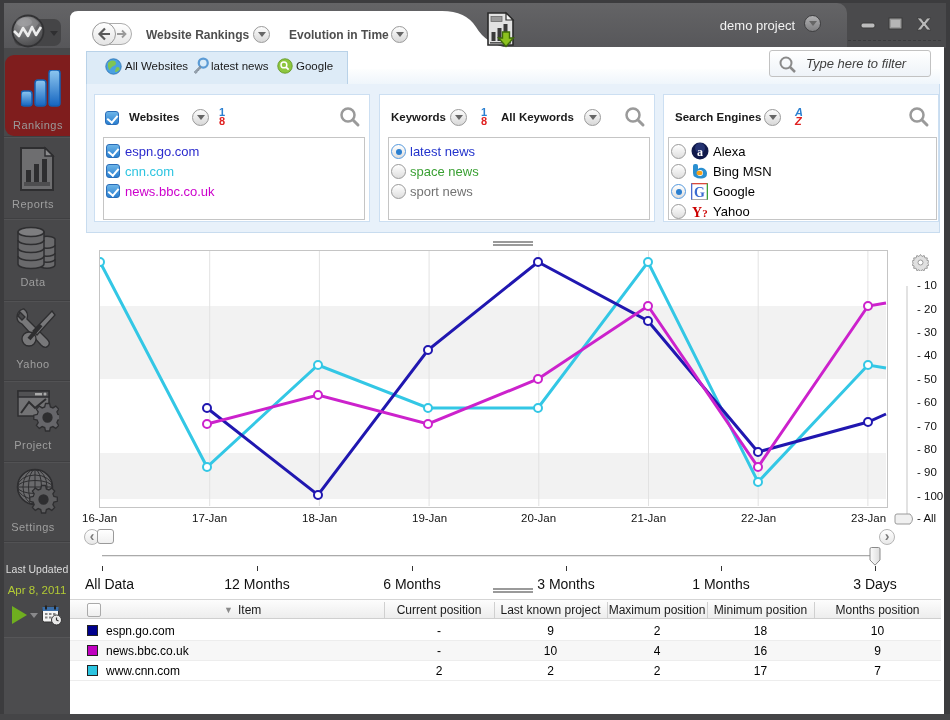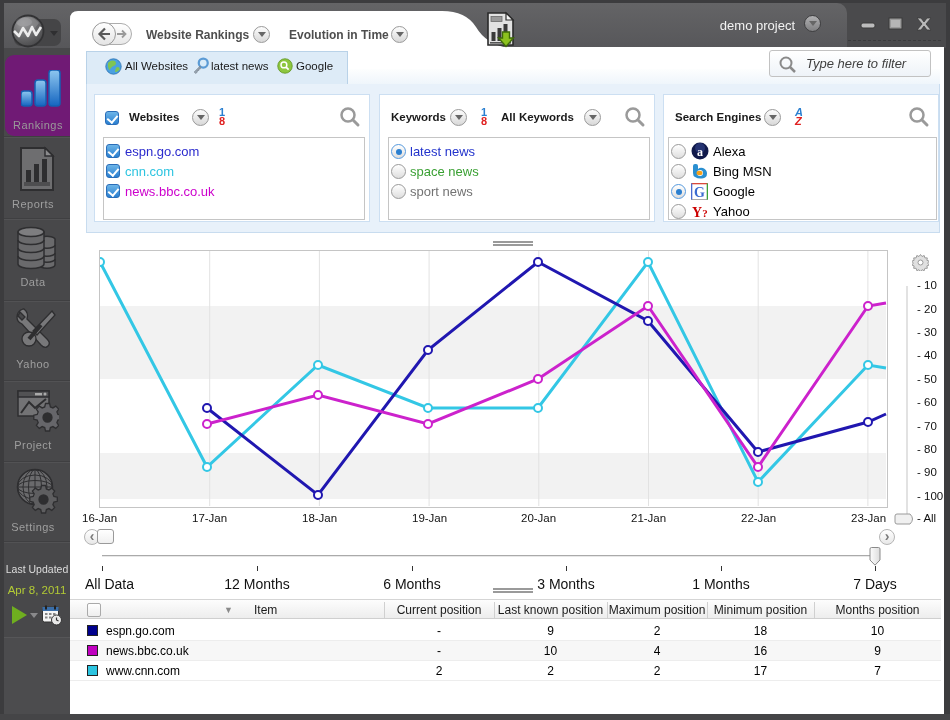--- a/index.html
+++ b/index.html
@@ -22,21 +22,21 @@
 #logobtn { left:14px; top:19px; width:47px; height:27px; background:#454547; border-radius:7px; }
 #logo { left:11px; top:14px; width:36px; height:36px; }
 #logoarrow { left:50px; top:31px; width:0; height:0; border-left:4.5px solid transparent; border-right:4.5px solid transparent; border-top:5.5px solid #2f2f31; }
 #docicon { left:485px; top:11px; width:36px; height:38px; }
 #demoproj { left:675px; top:18px; width:120px; height:16px; color:#f2f2f2; font-size:13px; text-align:right; }
 #projdrop { left:804px; top:15px; }
 .dropcircle { width:17px; height:17px; border-radius:50%; background:linear-gradient(#fdfdfd,#d8d8d8); border:1px solid #9a9a9a; position:relative; display:inline-block; }
 .dropcircle:after { content:""; position:absolute; left:4px; top:5px; width:0; height:0; border-left:4px solid transparent; border-right:4px solid transparent; border-top:5px solid #666; }
 #winbtns { left:855px; top:15px; width:85px; height:18px; }
 .navlabel { position:absolute; left:0; width:66px; text-align:center; font-size:11px; color:#9f9f9f; letter-spacing:0.5px; }
-#rankings { left:5px; top:55px; width:65px; height:81px; background:#701a75; border-radius:9px 0 0 9px; }
+#rankings { left:5px; top:55px; width:65px; height:81px; background:#7f1d1d; border-radius:9px 0 0 9px; }
 .navsep { left:4px; width:66px; height:0; border-top:1px solid #3f3f41; border-bottom:1px solid #525254; }
 #lastupdated { left:4px; top:563px; width:66px; text-align:center; font-size:10.5px; color:#dcdcdc; }
 #apr { left:4px; top:584px; width:66px; text-align:center; font-size:11.5px; color:#b2ca35; }
 #play { left:12px; top:606px; width:0; height:0; border-top:9px solid transparent; border-bottom:9px solid transparent; border-left:15px solid #6fae1f; }
 #playarr { left:30px; top:613px; width:0; height:0; border-left:4px solid transparent; border-right:4px solid transparent; border-top:5px solid #8a8a8c; }
 #calicon { left:42px; top:605px; width:20px; height:21px; }
 
 
 #backfwd { left:93px; top:23px; width:39px; height:22px; background:linear-gradient(#fff,#e8e8e8); border:1px solid #adadad; border-radius:11px; }
 #backcirc { left:92px; top:22px; width:24px; height:24px; border-radius:50%; background:linear-gradient(#fff,#e4e4e4); border:1px solid #999; }
@@ -486,40 +486,40 @@
 <div class="abs tick" style="left:257px"></div>
 <div class="abs tick" style="left:412px"></div>
 <div class="abs tick" style="left:566px"></div>
 <div class="abs tick" style="left:721px"></div>
 <div class="abs tick" style="left:875px"></div>
 <div class="abs slab" style="left:102px;text-align:left;margin-left:-17px">All Data</div>
 <div class="abs slab" style="left:257px">12 Months</div>
 <div class="abs slab" style="left:412px">6 Months</div>
 <div class="abs slab" style="left:566px">3 Months</div>
 <div class="abs slab" style="left:721px">1 Months</div>
-<div class="abs slab" style="left:875px">7 Days</div>
+<div class="abs slab" style="left:875px">3 Days</div>
 <svg id="shandle" class="abs" width="12" height="19" viewBox="0 0 12 19">
   <defs>
         <linearGradient id="hg" x1="0" y1="0" x2="1" y2="0">
           <stop offset="0" stop-color="#fdfdfd"></stop>
           <stop offset="1" stop-color="#dcdcdc"></stop>
         </linearGradient>
       </defs>
   <path d="M2.5,0.5 L9.5,0.5 Q11,0.5 11,2 L11,13 L6,18.2 L1,13 L1,2 Q1,0.5 2.5,0.5 Z" fill="url(#hg)" stroke="#8a8a8a"></path>
 </svg>
 <div id="grip2" class="abs"></div>
 
 <div id="thead" class="abs">
   <div id="hcb"></div>
   <div class="th" style="left:154px;font-size:9px;color:#8a8a8a;top:5px">▼</div>
-  <div class="th" style="left:184px">Item</div>
+  <div class="th" style="left:168px">Item</div>
   <div class="thsep" style="left:314px"></div>
   <div class="th" style="left:314px;width:110px">Current position</div>
   <div class="thsep" style="left:424px"></div>
-  <div class="th" style="left:424px;width:113px">Last known position</div>
+  <div class="th" style="left:424px;width:113px">Last known project</div>
   <div class="thsep" style="left:537px"></div>
   <div class="th" style="left:537px;width:100px">Maximum position</div>
   <div class="thsep" style="left:637px"></div>
   <div class="th" style="left:637px;width:107px">Minimum position</div>
   <div class="thsep" style="left:744px"></div>
   <div class="th" style="left:744px;width:127px">Months position</div>
 </div>
 <div class="abs trow" style="top:621px">
   <div class="sw" style="background:#00008c"></div>
       <div class="nm">espn.go.com</div>

